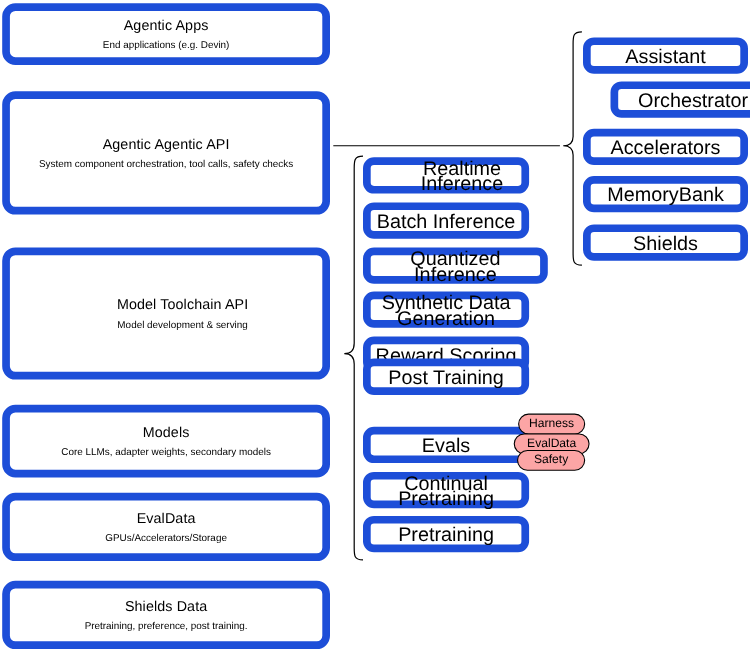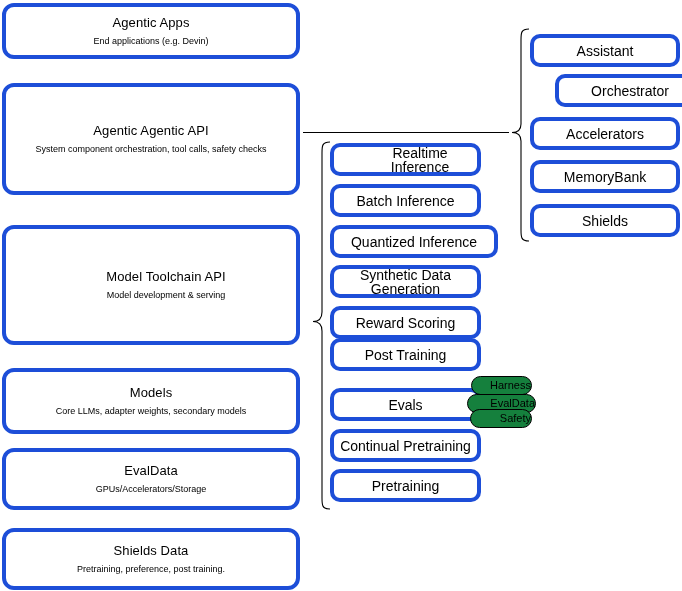--- a/index.html
+++ b/index.html
@@ -17,21 +17,21 @@
     height: 591px;
     background: #ffffff;
     overflow: hidden;
   }
 
   
   .node {
     position: absolute;
     box-sizing: border-box;
     background: #ffffff;
-    border: 4px solid #1d4ed8;
+    border: 7px solid #1d4ed8;
     border-radius: 12px;
     display: flex;
     flex-direction: column;
     align-items: center;
     justify-content: center;
     text-align: center;
   }
 
   
   .layer .title {
@@ -47,34 +47,34 @@
     color: #000;
   }
 
   
   .chip {
     border-radius: 10px;
     font-size: 12px;
     line-height: 14px;
   }
   .chip .label {
-    font-size: 14px;
+    font-size: 18px;
     line-height: 14px;
   }
 
   
   .pill {
     position: absolute;
     box-sizing: border-box;
-    background: #15803d;
+    background: #fca5a5;
     border: 1px solid #000000;
     border-radius: 999px;
     display: flex;
     align-items: center;
-    justify-content: flex-end;
+    justify-content: center;
     font-size: 11px;
     line-height: 13px;
     white-space: nowrap;
   }
 
   
   .connector-layer {
     position: absolute;
     left: 0;
     top: 0;
@@ -157,21 +157,21 @@
   </div>
   <div class="node chip" style="left:330px; top:225px; width:168px; height:33px;">
     <div class="label">Quantized Inference</div>
   </div>
   <div class="node chip" style="left:330px; top:265px; width:151px; height:33px;">
     <div class="label">Synthetic Data Generation</div>
   </div>
   <div class="node chip" style="left:330px; top:306px; width:151px; height:33px;">
     <div class="label">Reward Scoring</div>
   </div>
-  <div class="node chip" style="left:330px; top:338px; width:151px; height:33px;">
+  <div class="node chip" style="left:330px; top:326px; width:151px; height:33px;">
     <div class="label">Post Training</div>
   </div>
   <div class="node chip" style="left:330px; top:388px; width:151px; height:33px;">
     <div class="label">Evals</div>
   </div>
   <div class="node chip" style="left:330px; top:429px; width:151px; height:33px;">
     <div class="label">Continual Pretraining</div>
   </div>
   <div class="node chip" style="left:330px; top:469px; width:151px; height:33px;">
     <div class="label">Pretraining</div>

